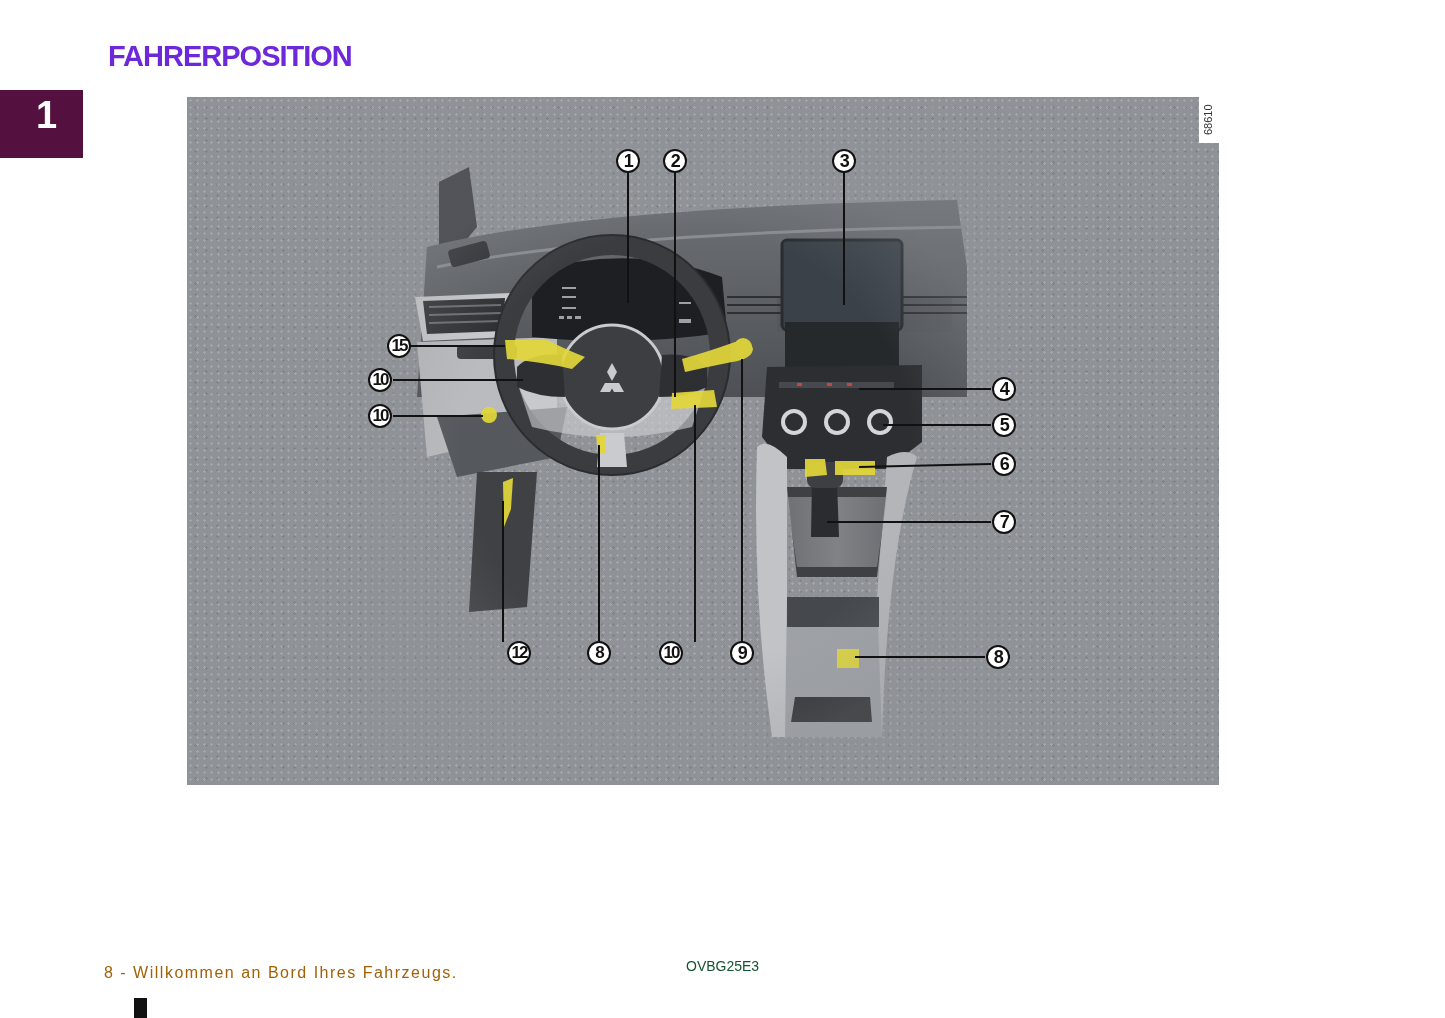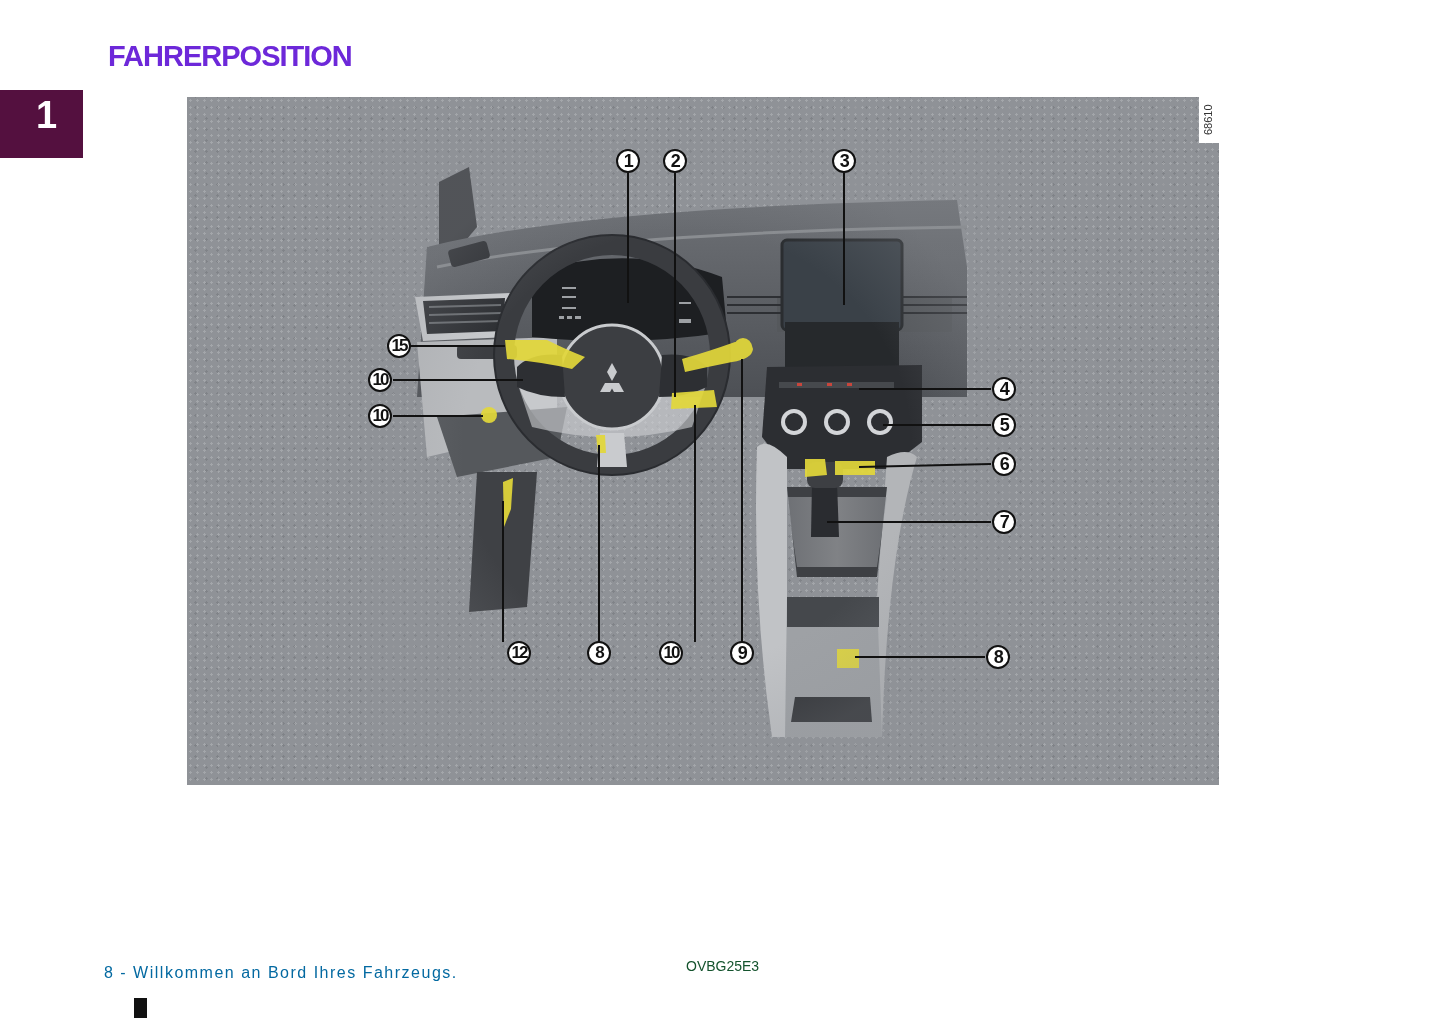--- a/index.html
+++ b/index.html
@@ -20,21 +20,21 @@
   }
   .fig-ref { position: absolute; right: 0; top: 0; width: 20px; height: 46px; background: #ffffff; }
   .fig-ref span { position: absolute; left: 3px; top: 38px; transform: rotate(-90deg); transform-origin: left top; font-size: 11px; color: #333; white-space: nowrap; }
 
   svg.scene { position: absolute; left: 0; top: 0; }
 
   .callout { position: absolute; width: 24px; height: 24px; border-radius: 50%; background: #fff; border: 2px solid #111; box-sizing: border-box;
     display: flex; align-items: center; justify-content: center; font-weight: bold; font-size: 18px; color: #111; letter-spacing: -1.5px; }
   .callout.two { font-size: 17px; letter-spacing: -2px; }
 
-  .footer-left { position: absolute; left: 104px; top: 964px; font-size: 16px; letter-spacing: 1.5px; color: #0369a1; }
+  .footer-left { position: absolute; left: 104px; top: 964px; font-size: 16px; letter-spacing: 1.5px; color: #a16207; }
   .footer-code { position: absolute; left: 686px; top: 958px; font-size: 14px; color: #14532d; }
   .footer-mark { position: absolute; left: 134px; top: 998px; width: 13px; height: 20px; background: #111; }
 </style>
 </head>
 <body>
 
 <h1 class="page-title">FAHRERPOSITION</h1>
 
 <div class="chapter-tab">
   <span>1</span>

